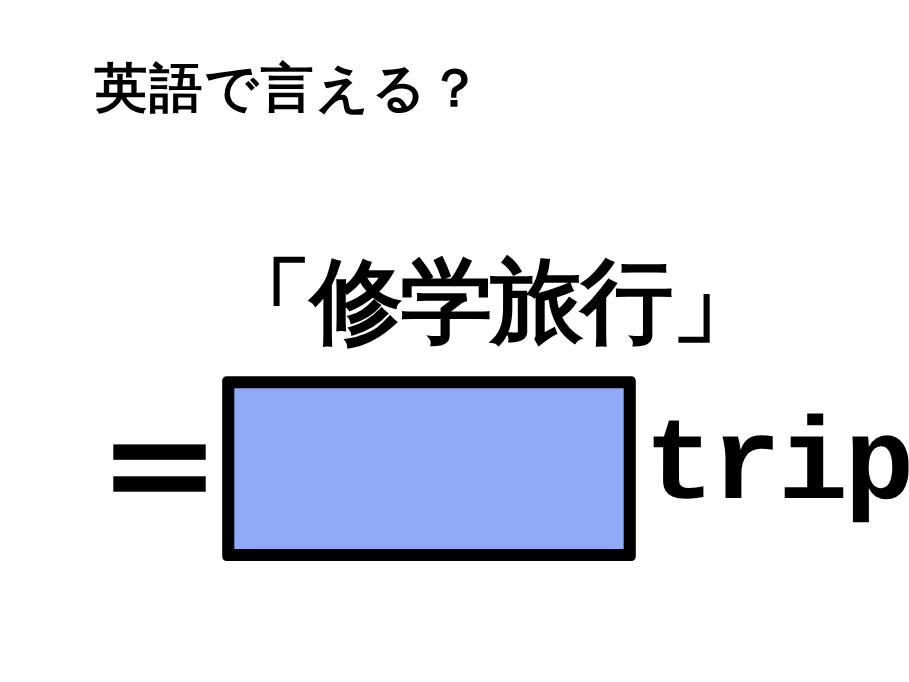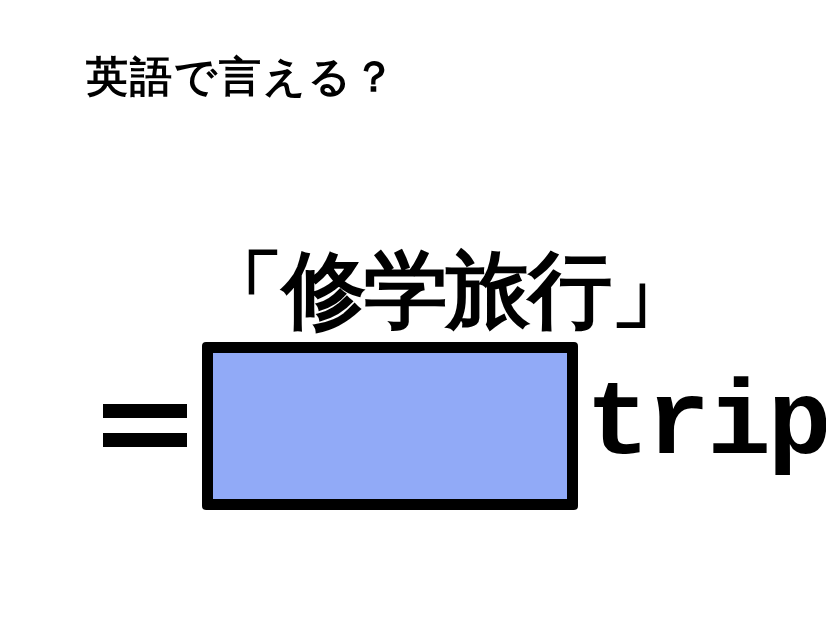--- a/index.html
+++ b/index.html
@@ -2,25 +2,25 @@
 <html><head>
   <meta charset="utf-8">
   <style>
     html, body { margin: 0; padding: 0; }
     body {
       width: 826px; height: 620px; background: #ffffff; position: relative; overflow: hidden;
       font-family: "DejaVu Sans", sans-serif; color: #000;
     }
     .question-label {
       position: absolute; left: 86px; top: 56px;
-      font-size: 42px; font-weight: bold; letter-spacing: 2px; line-height: 1;
+      font-size: 48px; font-weight: bold; letter-spacing: 2px; line-height: 1;
       white-space: nowrap;
     }
     .term {
-      position: absolute; left: 200px; top: 248px;
+      position: absolute; left: 200px; top: 232px;
       font-size: 84px; font-weight: bold; line-height: 1; white-space: nowrap;
       letter-spacing: -2px;
     }
     .equals {
       position: absolute; left: 103px; top: 404px; width: 84px; height: 44px;
     }
     .equals .bar {
       position: absolute; left: 0; width: 84px; height: 14px; background: #000;
     }
     .equals .bar.top { top: 0; }

